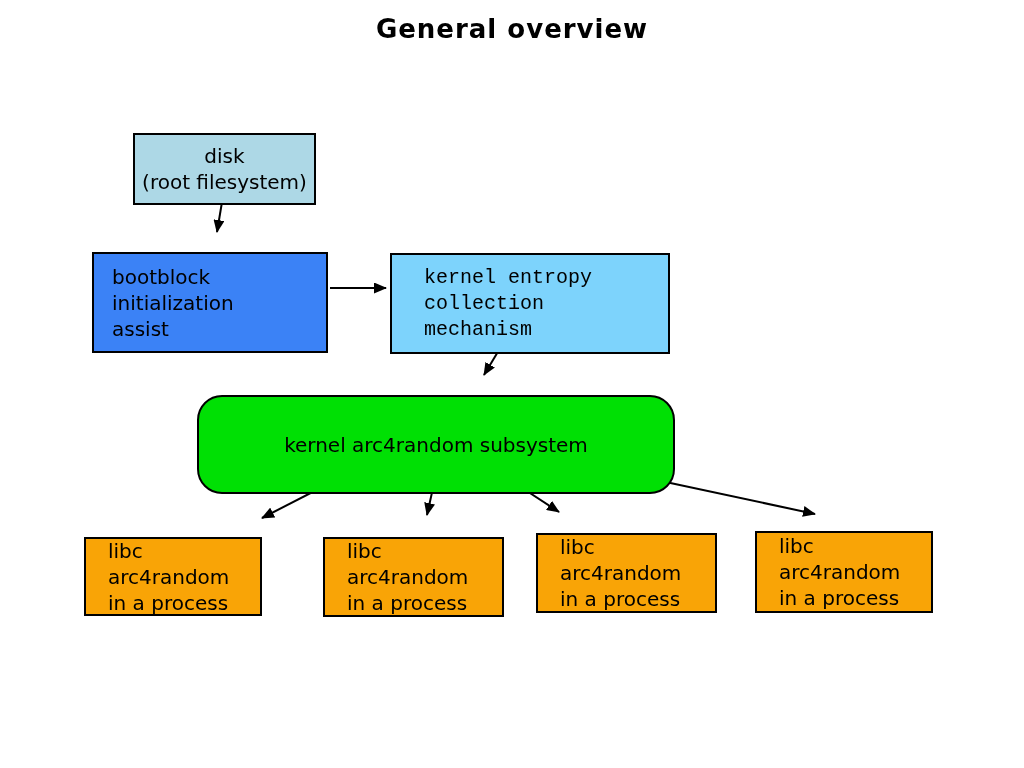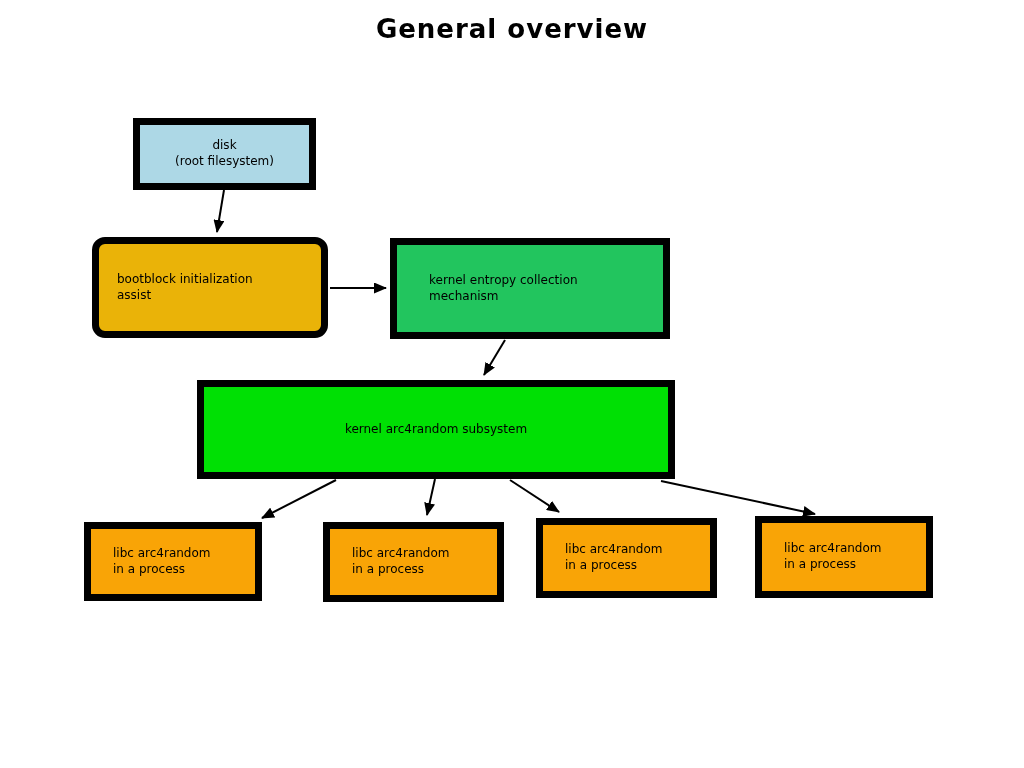--- a/index.html
+++ b/index.html
@@ -20,27 +20,28 @@
     letter-spacing: 1px;
     color: #000;
   }
   .connector-layer {
     position: absolute; left: 0; top: 0;
     width: 1024px; height: 768px;
     pointer-events: none;
   }
   .node {
     position: absolute;
-    border: 7px solid #6d28d9;
+    border: 2px solid #6d28d9;
     display: flex;
     align-items: center;
-    font-size: 12px;
+    font-size: 20px;
     line-height: 1.3;
     color: #000;
     white-space: pre-line;
+    margin-top: 15px;
   }
   .node.center { justify-content: center; text-align: center; }
   .node.left   { justify-content: flex-start; text-align: left; }
 
   
   #node-disk      { left: 133px; top: 118px; width: 183px; height: 72px; }
   #node-bootblock { left:  92px; top: 237px; width: 236px; height: 101px; padding-left: 18px; }
   #node-entropy   { left: 390px; top: 238px; width: 280px; height: 101px; padding-left: 32px; }
   #node-arc4      { left: 197px; top: 380px; width: 478px; height:  99px; }
   #node-libc1     { left:  84px; top: 522px; width: 178px; height:  79px; padding-left: 22px; }
@@ -66,27 +67,27 @@
     <line x1="505" y1="340" x2="484" y2="375" stroke="#000" stroke-width="2" marker-end="url(#arrowhead)"></line>
     <line x1="336" y1="480" x2="262" y2="518" stroke="#000" stroke-width="2" marker-end="url(#arrowhead)"></line>
     <line x1="435" y1="479" x2="427" y2="515" stroke="#000" stroke-width="2" marker-end="url(#arrowhead)"></line>
     <line x1="510" y1="480" x2="559" y2="512" stroke="#000" stroke-width="2" marker-end="url(#arrowhead)"></line>
     <line x1="661" y1="481" x2="815" y2="514" stroke="#000" stroke-width="2" marker-end="url(#arrowhead)"></line>
   </svg>
 
   <div class="node center" id="node-disk" style="background-color: rgb(173, 216, 230); border-color: rgb(0, 0, 0); color: rgb(0, 0, 0);">disk
 (root filesystem)</div>
 
-  <div class="node left" id="node-bootblock" style="background-color: #eab308; border-color: rgb(0, 0, 0); color: rgb(0, 0, 0); border-radius: 13px;">bootblock initialization
+  <div class="node left" id="node-bootblock" style="background-color: #3b82f6; border-color: rgb(0, 0, 0); color: rgb(0, 0, 0);">bootblock initialization
 assist</div>
 
-  <div class="node left" id="node-entropy" style="background-color: #22c55e; border-color: rgb(0, 0, 0); color: rgb(0, 0, 0);">kernel entropy collection
+  <div class="node left" id="node-entropy" style="background-color: #7dd3fc; border-color: rgb(0, 0, 0); color: rgb(0, 0, 0); font-family: Liberation Mono, monospace;">kernel entropy collection
 mechanism</div>
 
-  <div class="node center" id="node-arc4" style="background-color: rgb(0, 224, 4); border-color: rgb(0, 0, 0); color: rgb(0, 0, 0);">kernel arc4random subsystem</div>
+  <div class="node center" id="node-arc4" style="background-color: rgb(0, 224, 4); border-color: rgb(0, 0, 0); color: rgb(0, 0, 0); border-radius: 25px;">kernel arc4random subsystem</div>
 
   <div class="node left" id="node-libc1" style="background-color: rgb(249, 164, 6); border-color: rgb(0, 0, 0); color: rgb(0, 0, 0);">libc arc4random
 in a process</div>
 
   <div class="node left" id="node-libc2" style="background-color: rgb(249, 164, 6); border-color: rgb(0, 0, 0); color: rgb(0, 0, 0);">libc arc4random
 in a process</div>
 
   <div class="node left" id="node-libc3" style="background-color: rgb(249, 164, 6); border-color: rgb(0, 0, 0); color: rgb(0, 0, 0);">libc arc4random
 in a process</div>
 

